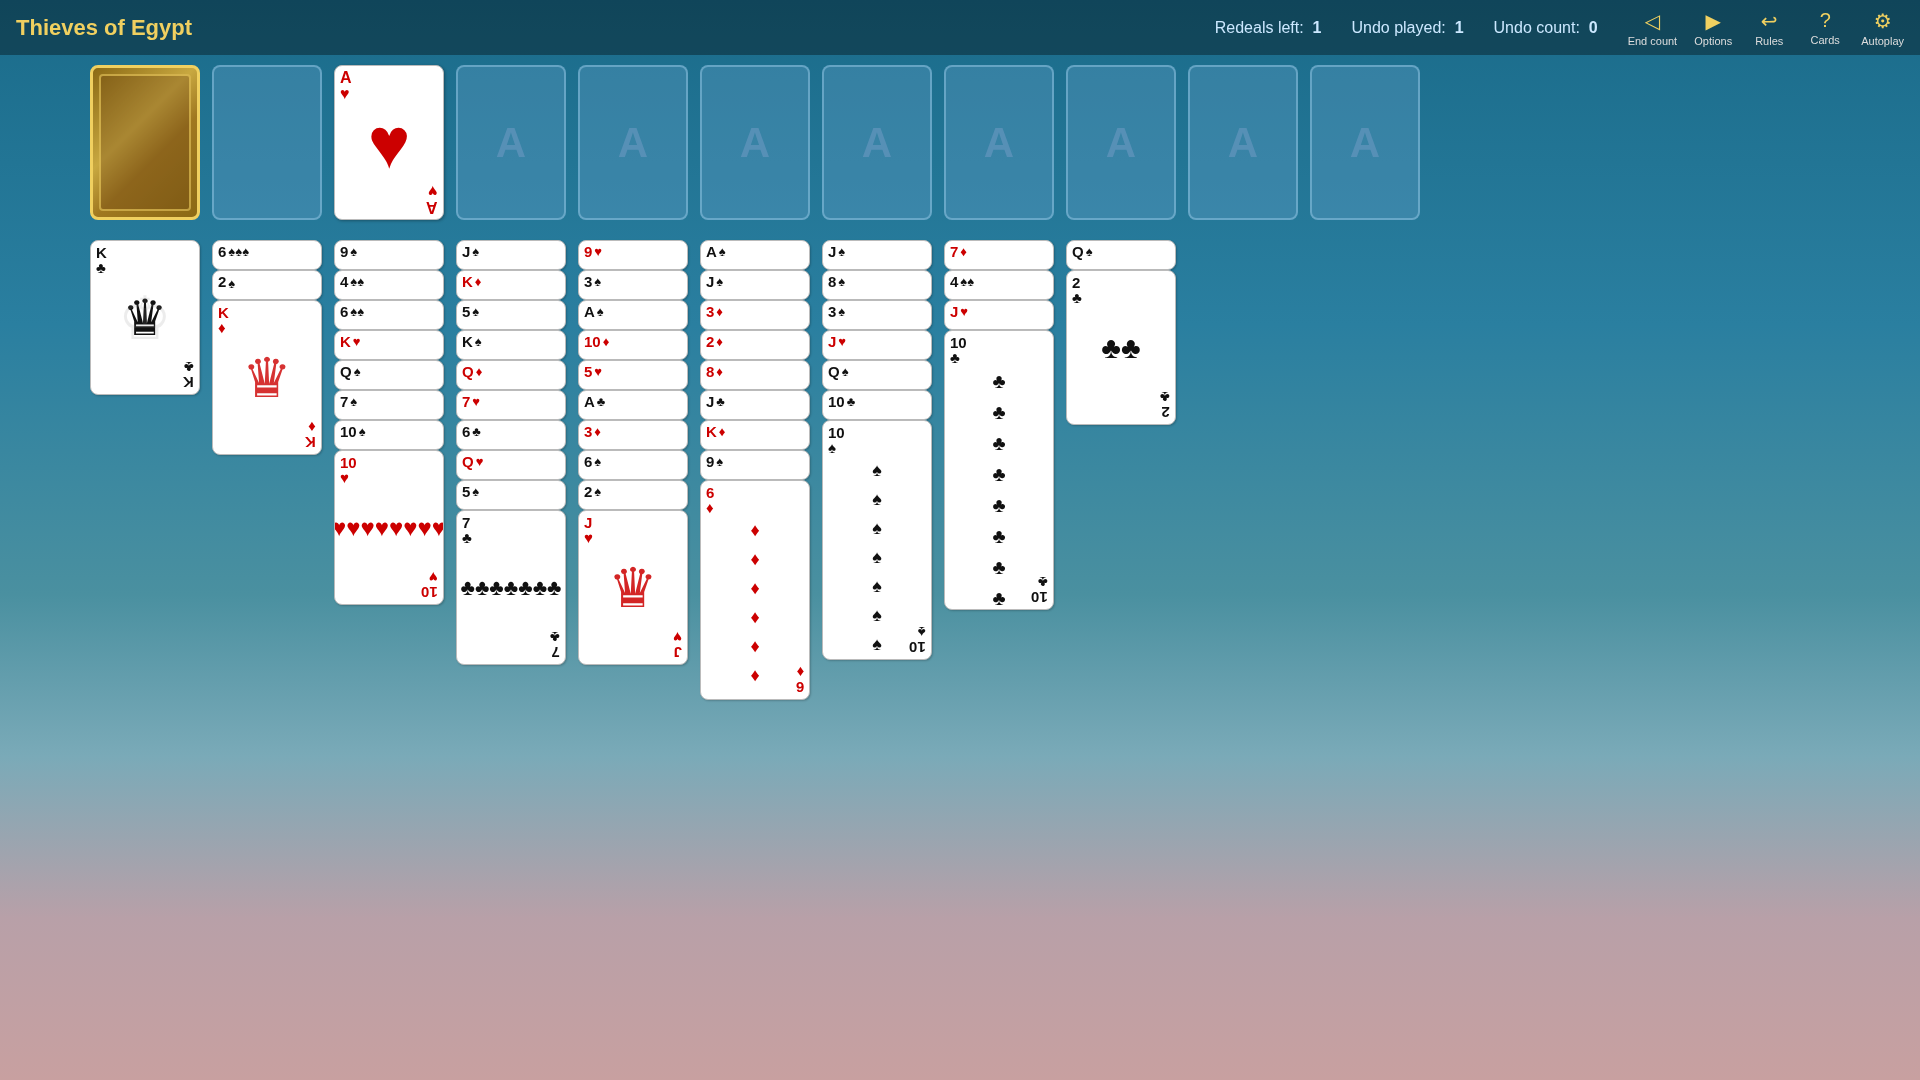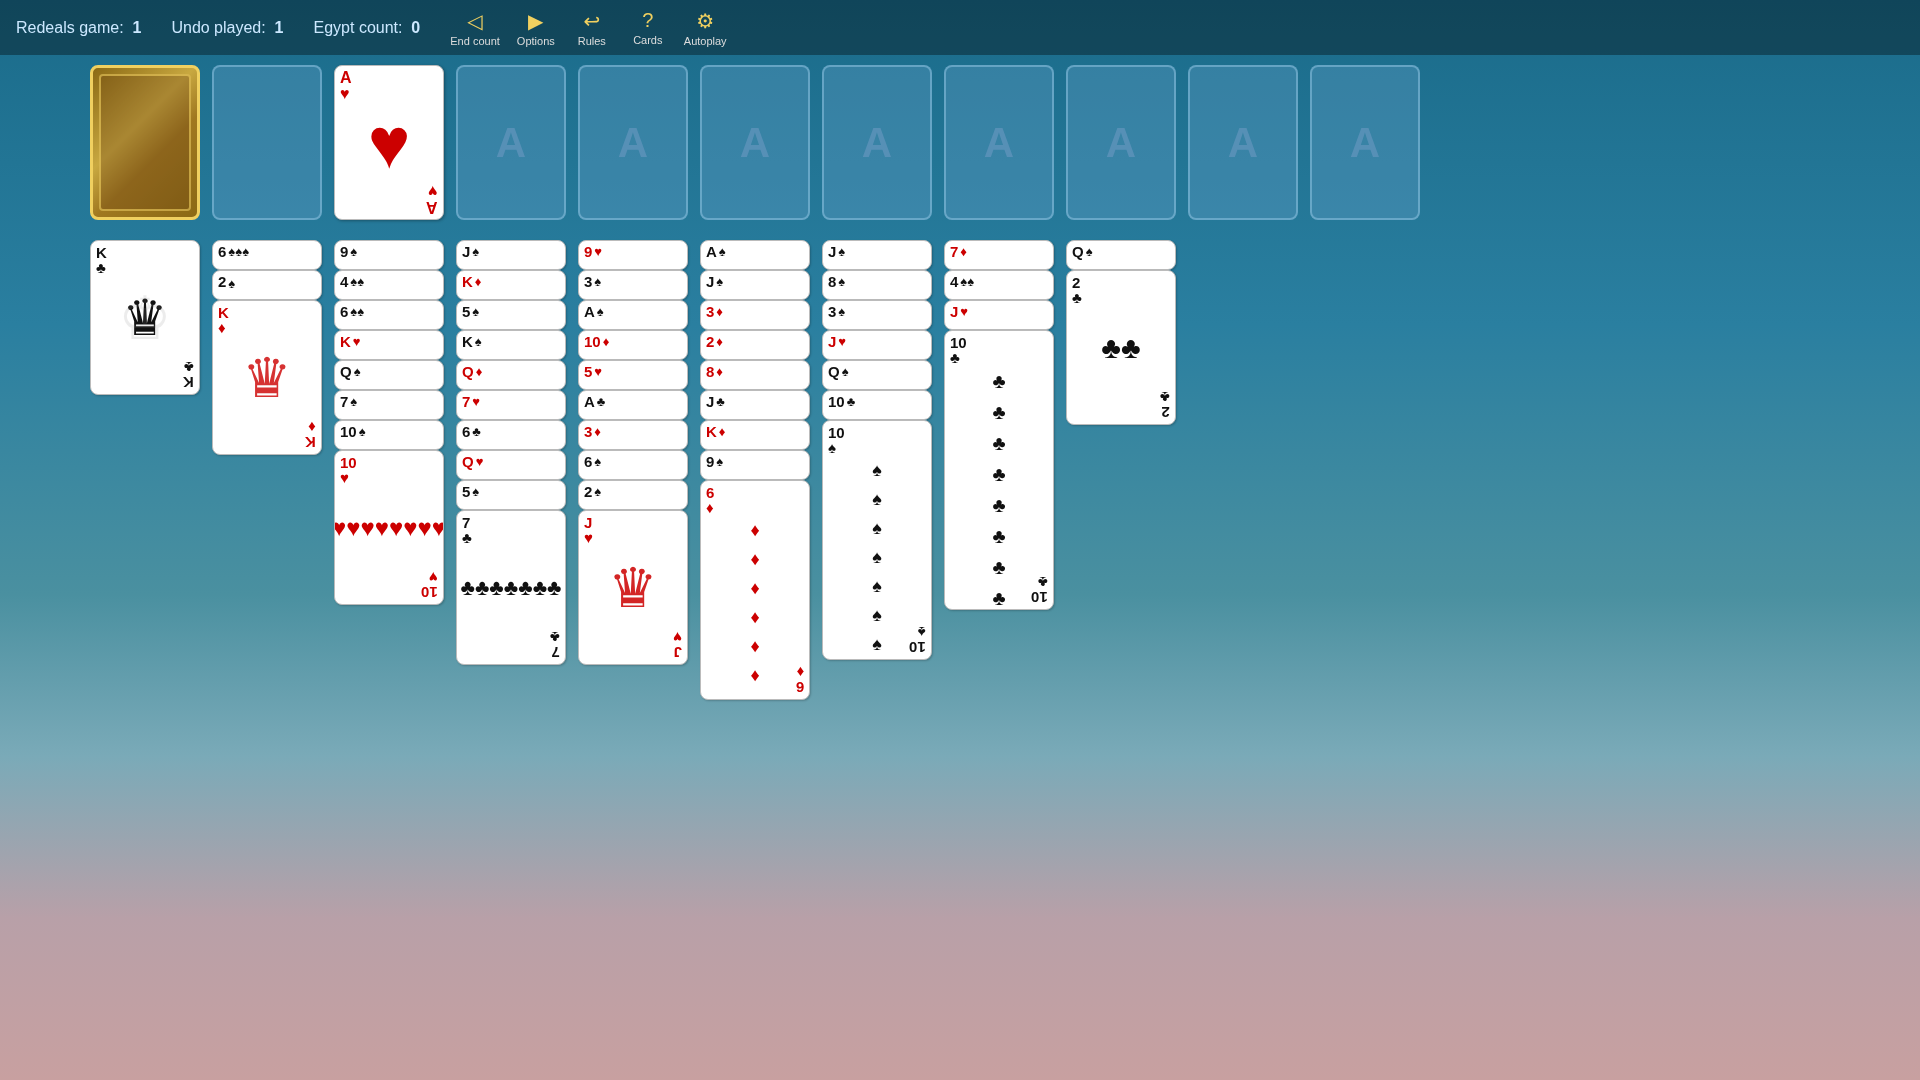--- a/index.html
+++ b/index.html
@@ -176,31 +176,32 @@
     .mini-rank {
       font-size: 15px;
       font-weight: bold;
       line-height: 1;
     }
   </style>
 </head>
 <body>
 
 <div id="header">
+  <div id="title">Thieves of Egypt</div>
   <div id="stats">
     <span>
-      <span>Redeals game:</span>
+      <span>Redeals left:</span>
       &nbsp;<em>1</em>
     </span>
     <span>
       <span>Undo played:</span>
       &nbsp;<em>1</em>
     </span>
     <span>
-      <span>Egypt count:</span>
+      <span>Undo count:</span>
       &nbsp;<em>0</em>
     </span>
   </div>
   <div id="toolbar">
     <div class="toolbar-btn">
       <span class="icon">◁</span>
       <span>End count</span>
     </div>
     <div class="toolbar-btn">
       <span class="icon">▶</span>

